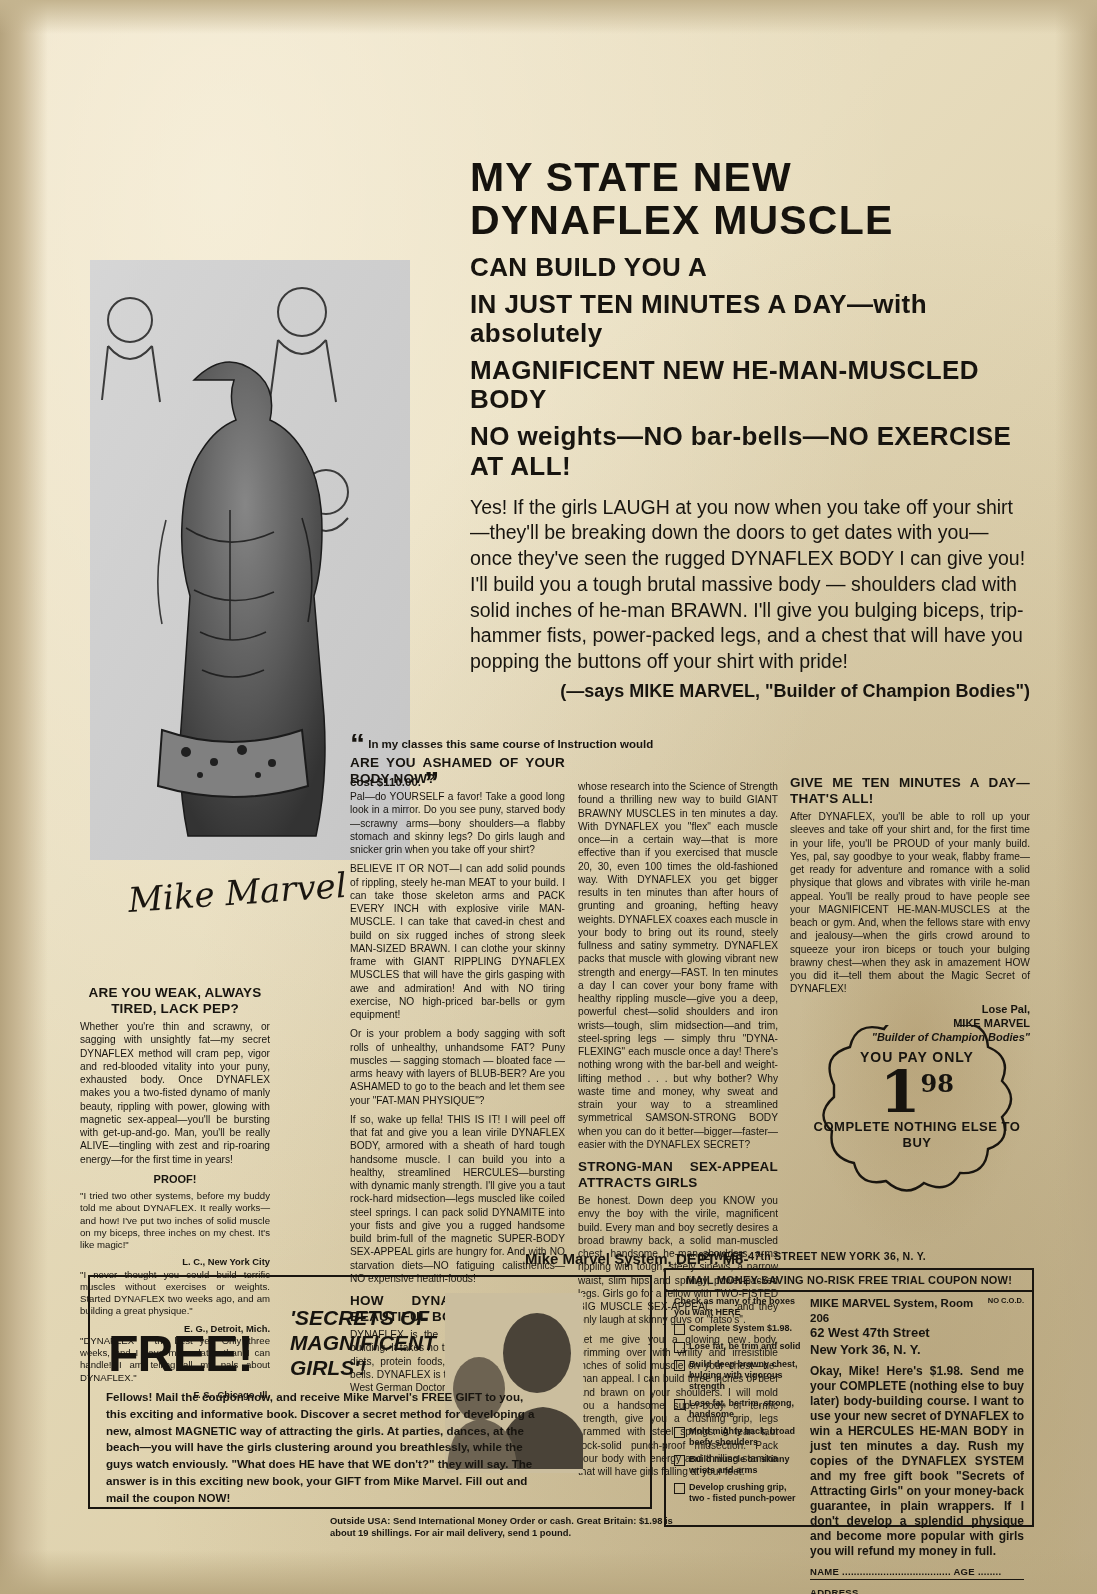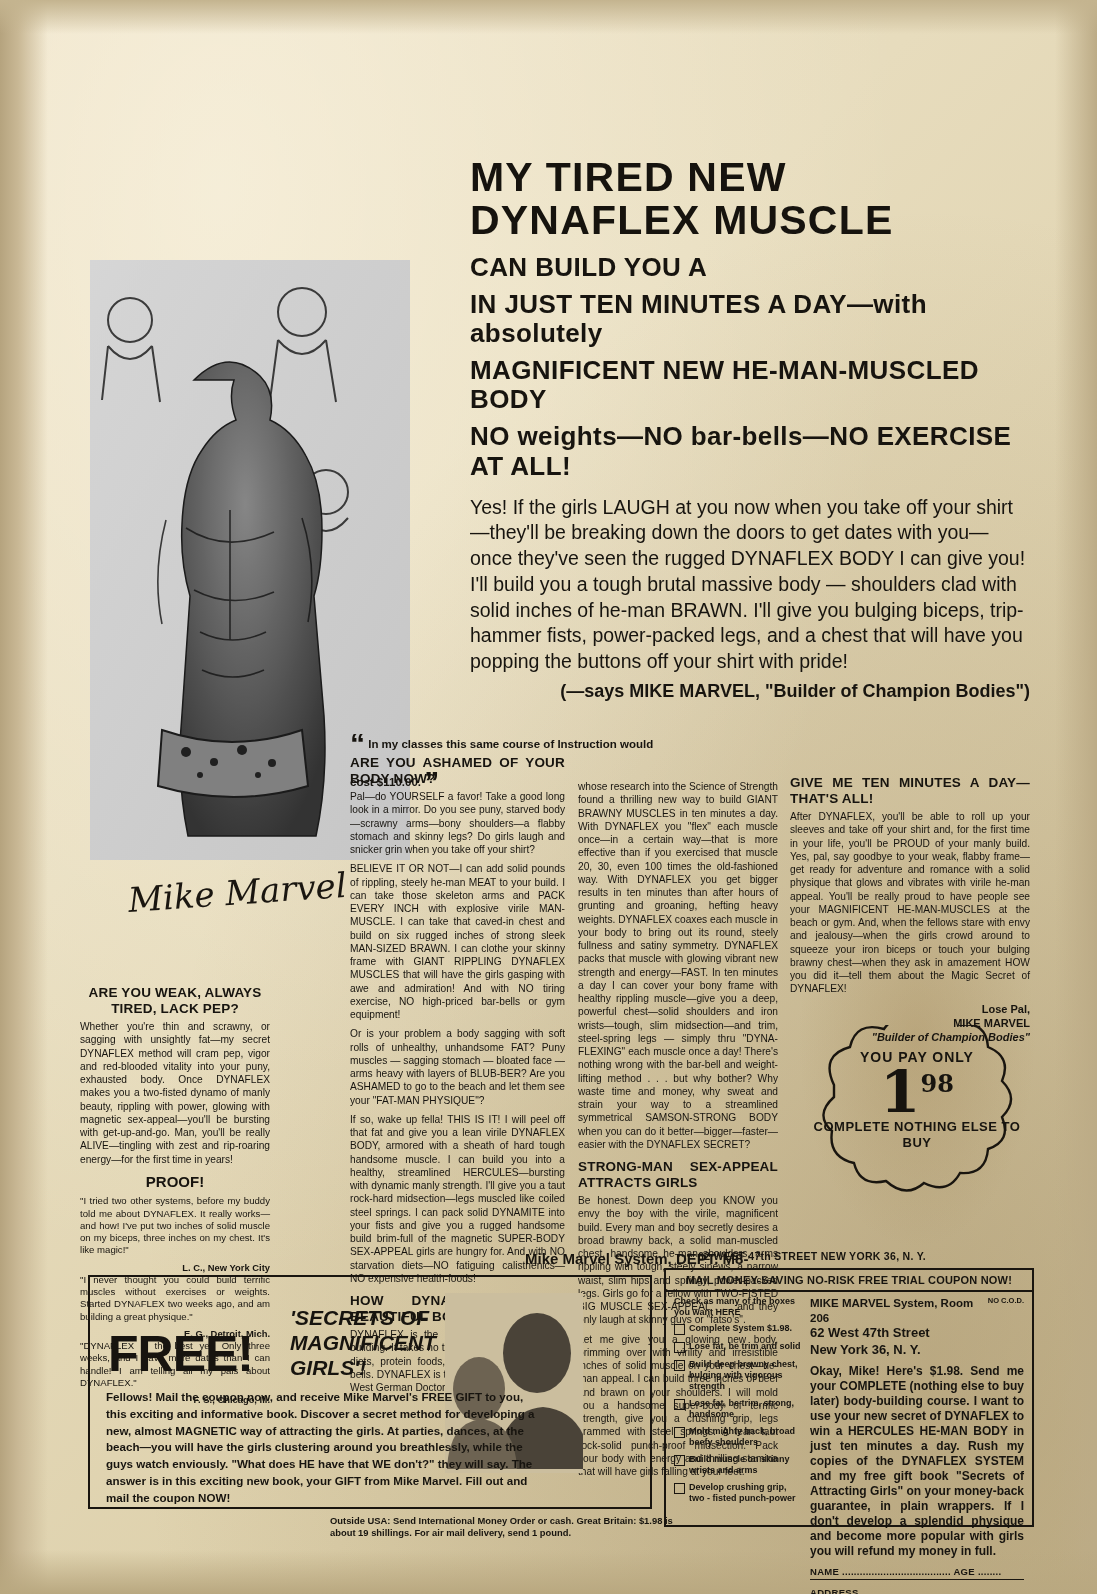--- a/index.html
+++ b/index.html
@@ -68,21 +68,21 @@
   .col{position:absolute;font-size:10.2px;line-height:1.3;text-align:justify;}
   .colhead{font-weight:bold;font-size:13.5px;line-height:1.15;margin:8px 0 4px;letter-spacing:.2px;}
   .colhead.first{margin-top:0;}
   .col p{margin:0 0 6px;}
 
   #colA{left:10px;top:865px;width:190px;}
   #colB{left:280px;top:635px;width:215px;}
   #colC{left:508px;top:660px;width:200px;}
   #colD{left:720px;top:655px;width:240px;}
 
-  #proof{font-weight:bold;font-size:15px;text-align:center;margin:6px 0 4px;}
+  #proof{font-weight:bold;font-size:11px;text-align:center;margin:6px 0 4px;}
   #colA .test{font-size:9.6px;line-height:1.28;margin-bottom:5px;}
   #colA .cred{text-align:right;font-weight:bold;font-size:9.4px;}
 
   
   #price{position:absolute;left:742px;top:905px;width:210px;height:215px;text-align:center;}
   #price .blob{position:absolute;left:0;top:0;width:210px;height:215px;}
   #price .inner{position:absolute;left:0;top:24px;width:210px;}
   #price .l1{font-size:14px;font-weight:bold;letter-spacing:1px;line-height:1.2;}
   #price .big{font-family:"DejaVu Serif",serif;font-weight:bold;font-size:58px;line-height:.92;}
   #price .big sup{font-size:24px;vertical-align:super;}
@@ -180,21 +180,21 @@
             <circle cx="182" cy="503" r="4"></circle>
           <circle cx="110" cy="515" r="3"></circle>
             <circle cx="168" cy="515" r="3"></circle>
         </g>
       </svg>
     </div>
 
     <div id="sig">Mike Marvel</div>
 
     <div id="headline">
-      <div class="h1">MY TIRED NEW</div>
+      <div class="h1">MY STATE NEW</div>
       <div class="h1">DYNAFLEX MUSCLE</div>
       <div class="h2" style="margin-top:10px;">CAN BUILD YOU A</div>
       <div class="h2 small">IN JUST TEN MINUTES A DAY—with absolutely</div>
       <div class="h2">MAGNIFICENT NEW HE-MAN-MUSCLED BODY</div>
       <div class="h2 small">NO weights—NO bar-bells—NO EXERCISE AT ALL!</div>
       <div id="lead">Yes! If the girls LAUGH at you now when you take off your shirt—they'll be breaking down the doors to get dates with you—once they've seen the rugged DYNAFLEX BODY I can give you! I'll build you a tough brutal massive body — shoulders clad with solid inches of he-man BRAWN. I'll give you bulging biceps, trip-hammer fists, power-packed legs, and a chest that will have you popping the buttons off your shirt with pride!</div>
       <div id="attrib">(—says MIKE MARVEL, "Builder of Champion Bodies")</div>
     </div>
 
     <div id="quotebar">

